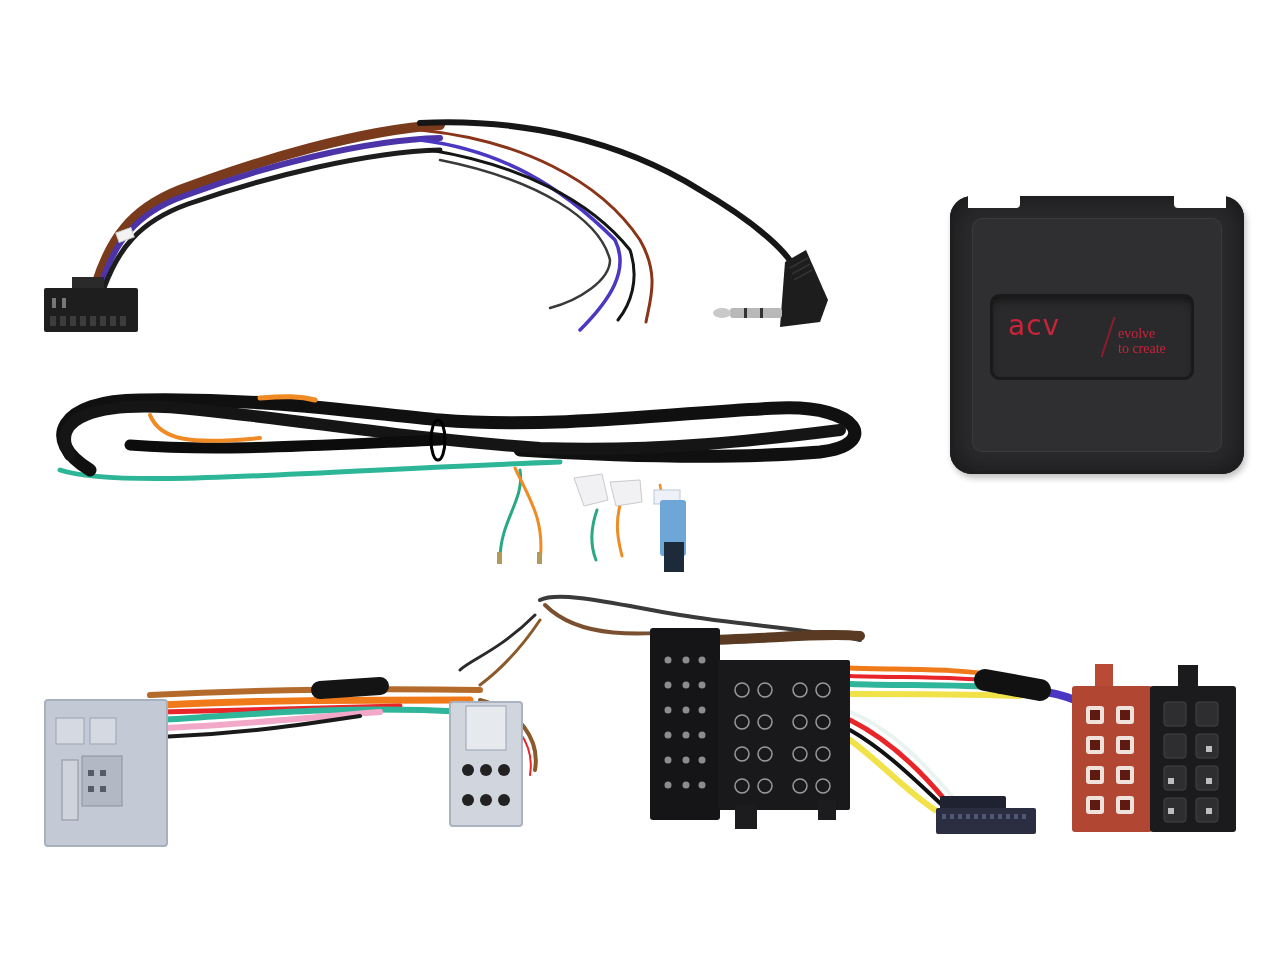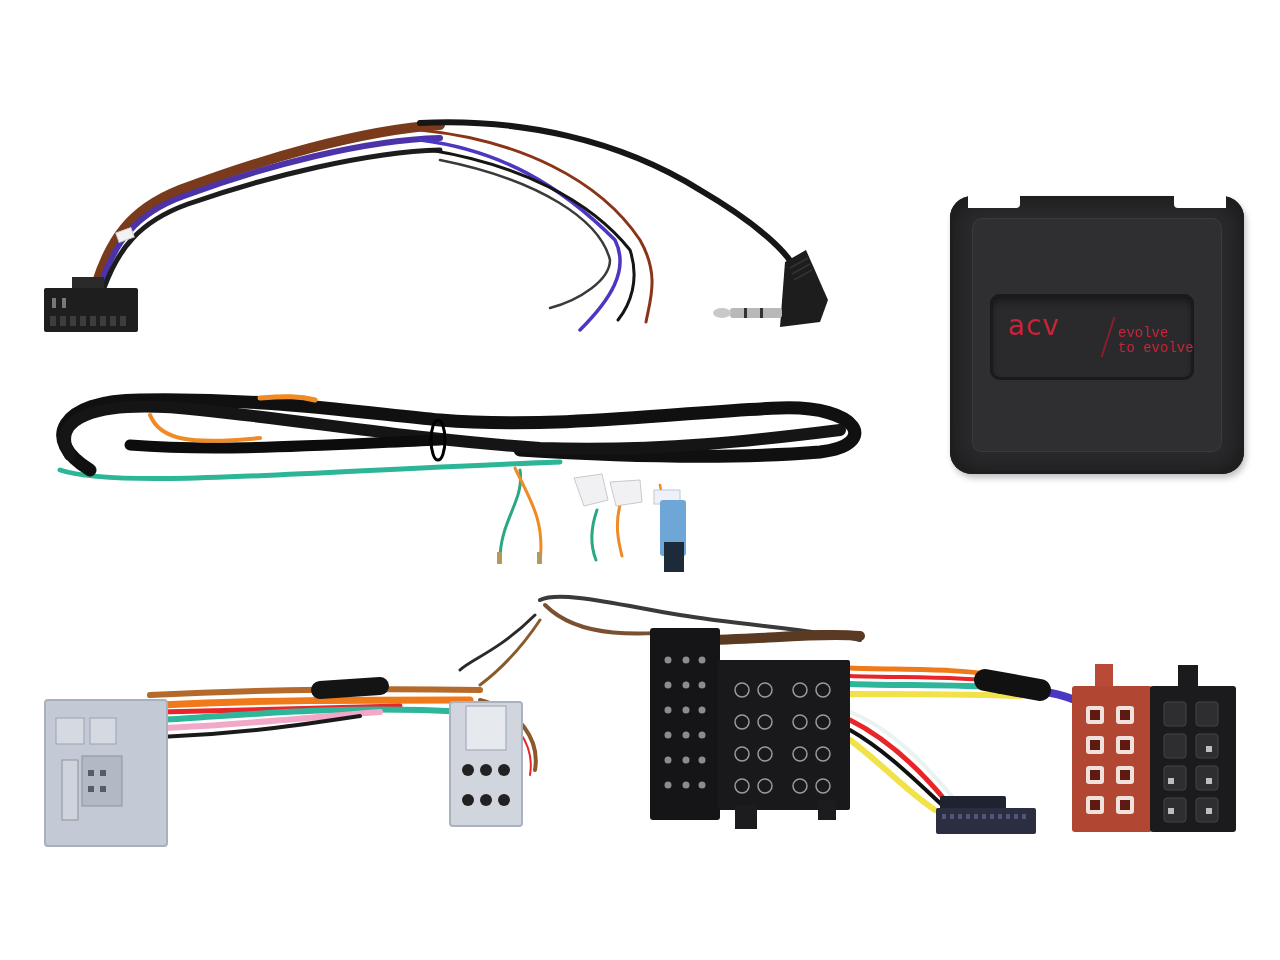--- a/index.html
+++ b/index.html
@@ -40,21 +40,21 @@
       color: #c8243a; font-size: 28px; letter-spacing: 1px; line-height: 1;
       font-family: "DejaVu Sans", sans-serif; font-weight: normal;
     }
     .slash {
       position: absolute; left: 117px; top: 22px; width: 2px; height: 42px;
       background: #8e1c2c; transform: rotate(18deg); transform-origin: center;
     }
     .tagline {
       position: absolute; left: 128px; top: 32px;
       color: #c8243a; font-size: 14px; line-height: 15px;
-      font-family: Liberation Mono, monospace;
+      font-family: Liberation Serif, serif;
     }
   </style>
 </head>
 <body>
 
 <div class="stage">
 
   <svg class="scene" width="1280" height="960" viewBox="0 0 1280 960">
 
     <g fill="none" stroke-linecap="round">
@@ -295,18 +295,18 @@
 
   <div class="module">
     <div class="notch-l"></div>
     <div class="notch-r"></div>
     <div class="inner"></div>
     <div class="label-plate">
       <div class="brand">acv</div>
       <div class="slash"></div>
       <div class="tagline">
         <div>evolve</div>
-        <div>to evolve</div>
+        <div>to create</div>
       </div>
     </div>
   </div>
 
 </div>
 
 </body></html>

